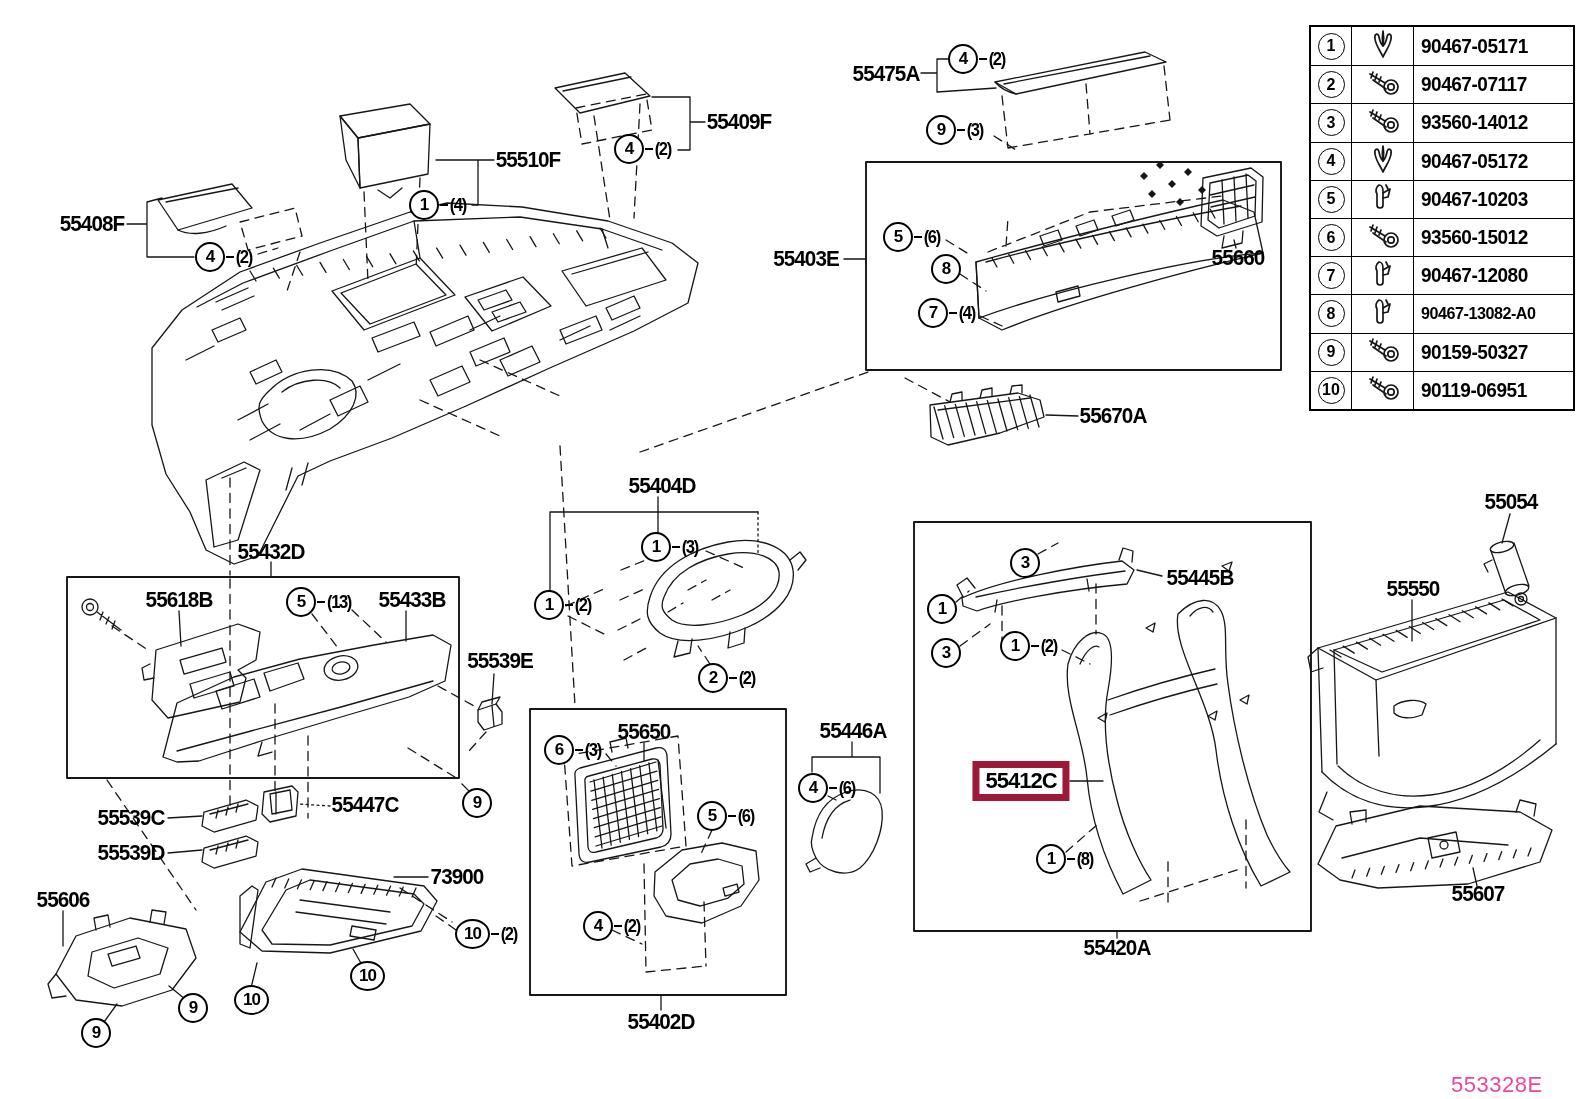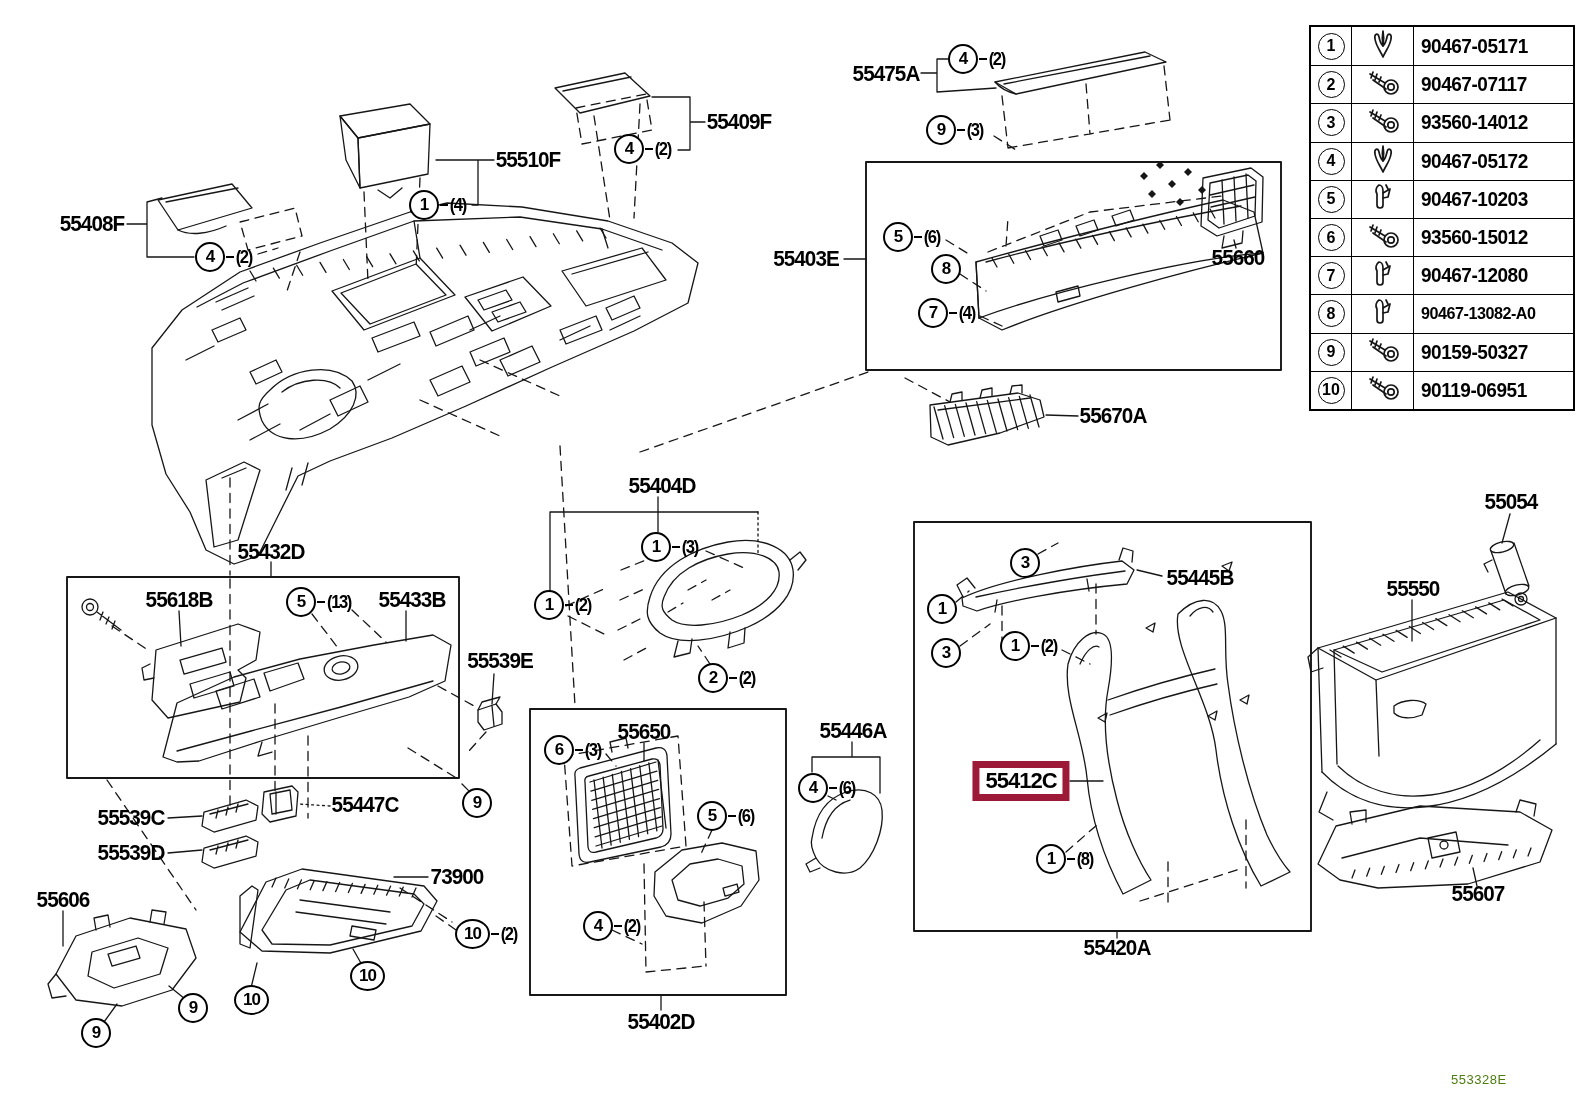--- a/index.html
+++ b/index.html
@@ -26,21 +26,21 @@
   .frow{display:grid;grid-template-columns:41px 62px 1fr;height:38.2px}
   .fcell{border-top:1.5px solid #000;border-right:1.4px solid #000;display:flex;align-items:center;
          justify-content:center;height:100%;box-sizing:border-box}
   .frow:first-child .fcell{border-top:none}
   .fc3{border-right:none;justify-content:flex-start;padding-left:7px}
   .fnum{box-sizing:border-box;width:27px;height:27px;border:1.7px solid #000;border-radius:50%;
         display:flex;align-items:center;justify-content:center;font-weight:bold;font-size:16px}
   .fpart{font-weight:bold;font-size:20px;letter-spacing:-.5px;transform:scaleX(.95);
          transform-origin:left center;white-space:nowrap}
   .fpart.long{font-size:17px}
-  .dcode{position:absolute;left:1451px;top:1072px;font-size:13px;letter-spacing:.5px;color:#4d7c0f}
+  .dcode{position:absolute;left:1451px;top:1072px;font-size:22px;letter-spacing:.5px;color:#ec4899}
 </style>
 </head>
 <body>
 
 <div class="stage">
 
 <svg class="art" width="1592" height="1099" viewBox="0 0 1592 1099">
 
   <g class="ln">
     <path d="M152,348 L182,310 L240,272 L320,243 L410,212 L447,203 L522,207 L608,221 L672,243 L698,263 L688,303 L634,331 L552,367 L466,406 L392,438 L330,461 L298,476 L276,520 L258,556 L234,564 L206,550 L190,512 L166,474 L152,425 Z"></path>

